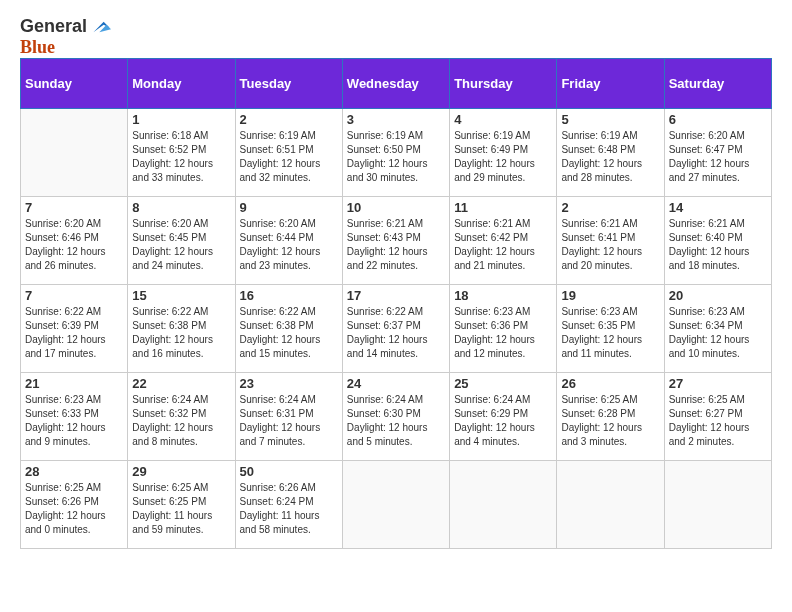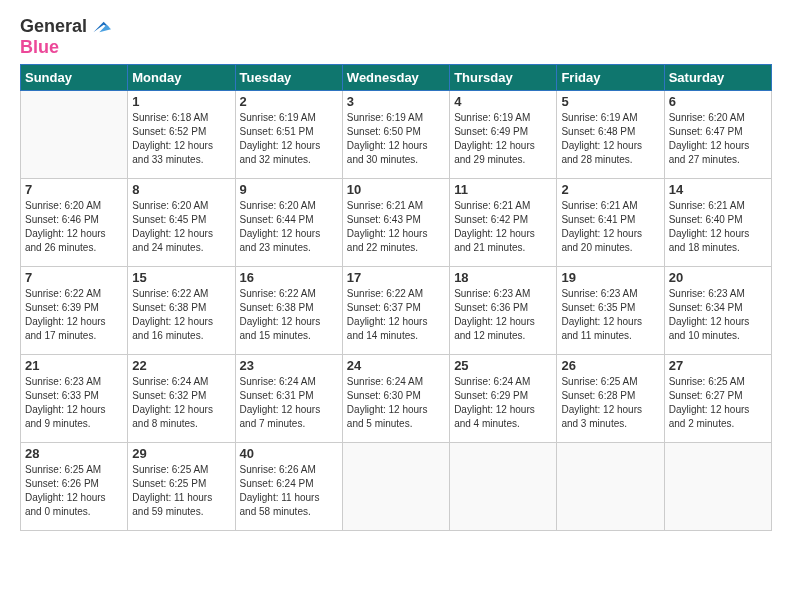--- a/index.html
+++ b/index.html
@@ -13,21 +13,21 @@
     .page {
       width: 792px;
       min-height: 612px;
       padding: 16px 20px 10px 20px;
       background: #fff;
     }
     .header {
       display: flex;
       align-items: center;
       justify-content: space-between;
-      margin-bottom: 6px;
+      margin-bottom: 0;
     }
     .logo {
       display: flex;
       align-items: center;
       gap: 0;
     }
     .logo-text {
       font-size: 18px;
       font-weight: bold;
       color: #333;
@@ -49,25 +49,25 @@
     .subtitle {
       font-size: 14px;
       color: #555;
     }
     .calendar {
       width: 100%;
       border-collapse: collapse;
       table-layout: fixed;
     }
     .calendar thead tr th {
-      background: #0f766e;
+      background: #6d28d9;
       color: #fff;
       font-size: 13px;
       font-weight: bold;
-      padding: 5px 4px;
+      padding: 17px 4px;
       text-align: left;
       border: 1px solid #2e74c0;
     }
     .calendar tbody tr td {
       vertical-align: top;
       border: 1px solid #ccc;
       padding: 3px 4px;
       font-size: 10.5px;
       color: #333;
       height: 88px;
@@ -97,21 +97,21 @@
   <div class="header">
     <div class="logo">
       <div>
         <div style="display:flex;align-items:center;">
           <span class="logo-text">General</span>
           <svg class="logo-icon" viewBox="0 0 30 22" xmlns="http://www.w3.org/2000/svg">
             <polygon points="6,18 20,4 28,12 20,8" fill="#1a6ec0"></polygon>
             <polygon points="14,18 24,8 30,14" fill="#4aa0e0"></polygon>
           </svg>
         </div>
-        <div class="logo-text" style="color:#ec4899;">Blue</div>
+        <div class="logo-text" style="color:#c2410c;font-family:Liberation Serif, serif;">Blue</div>
       </div>
     </div>
     <div class="title-block">
       <div class="month-title"></div>
       <div class="subtitle"></div>
     </div>
   </div>
 
   <table class="calendar">
     <thead>
@@ -333,21 +333,21 @@
 and 0 minutes.</div>
           </td>
           <td>
             <span class="day-number">29</span>
             <div class="day-info" style="white-space: pre-line;">Sunrise: 6:25 AM
 Sunset: 6:25 PM
 Daylight: 11 hours
 and 59 minutes.</div>
           </td>
           <td>
-            <span class="day-number">40</span>
+            <span class="day-number">50</span>
             <div class="day-info" style="white-space: pre-line;">Sunrise: 6:26 AM
 Sunset: 6:24 PM
 Daylight: 11 hours
 and 58 minutes.</div>
           </td>
           <td class="empty-cell"></td>
           <td class="empty-cell"></td>
           <td class="empty-cell"></td>
           <td class="empty-cell"></td>
         </tr>

